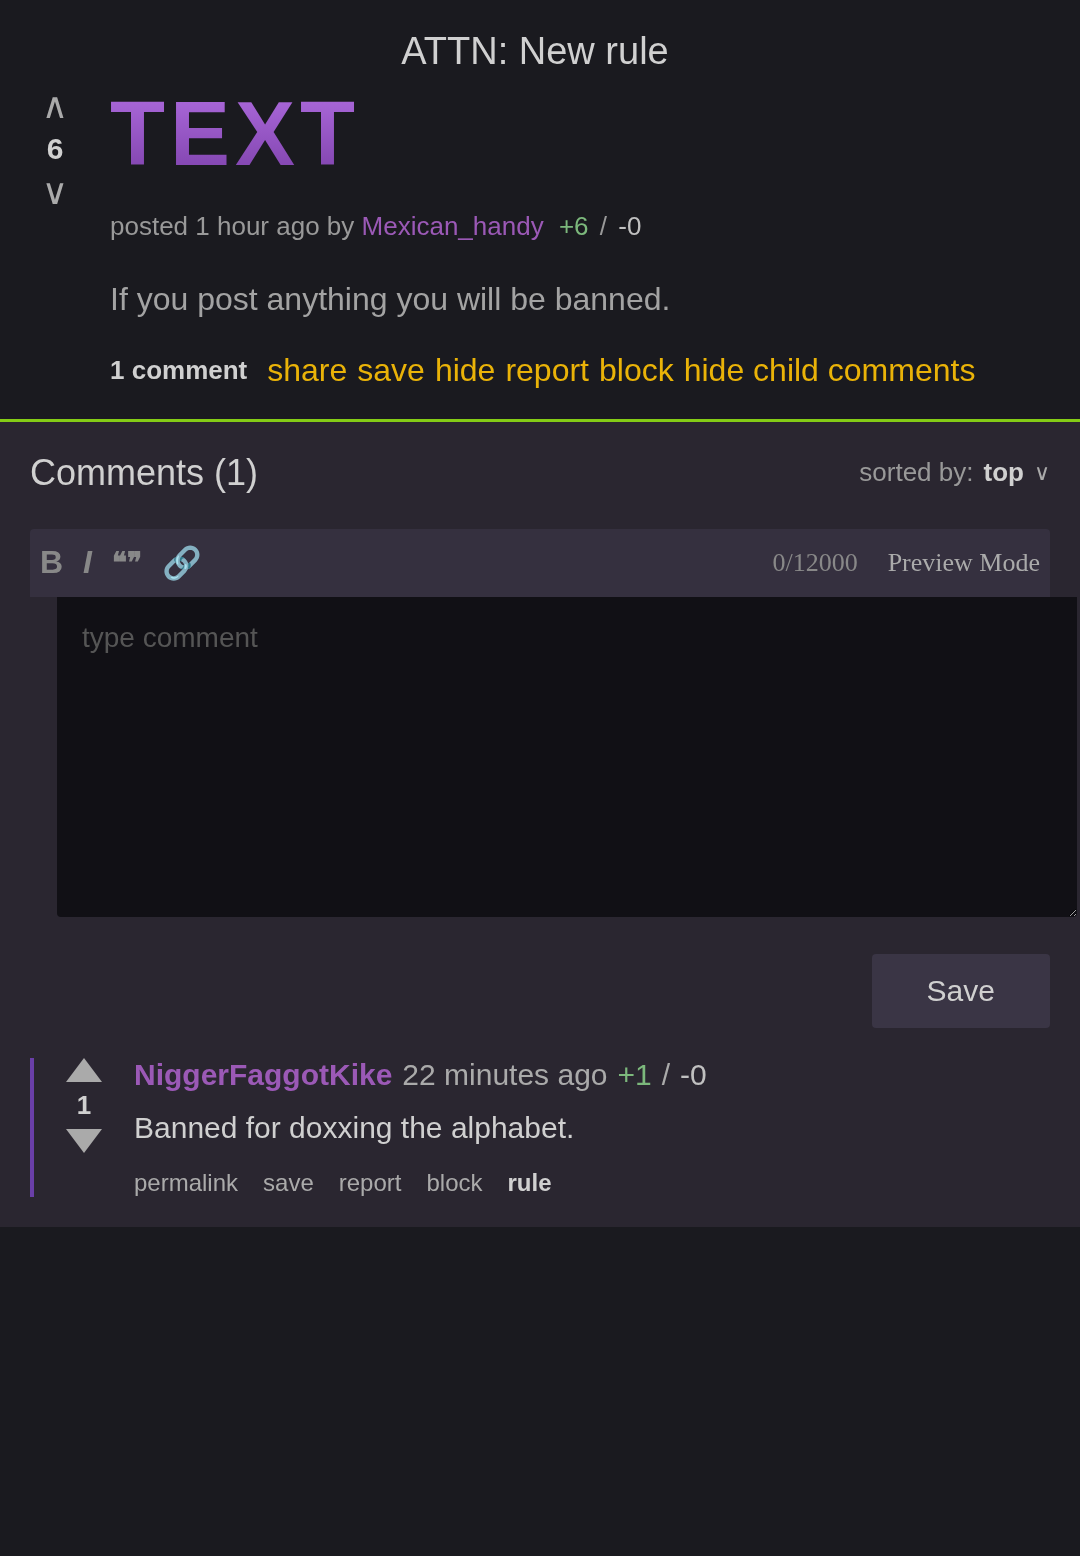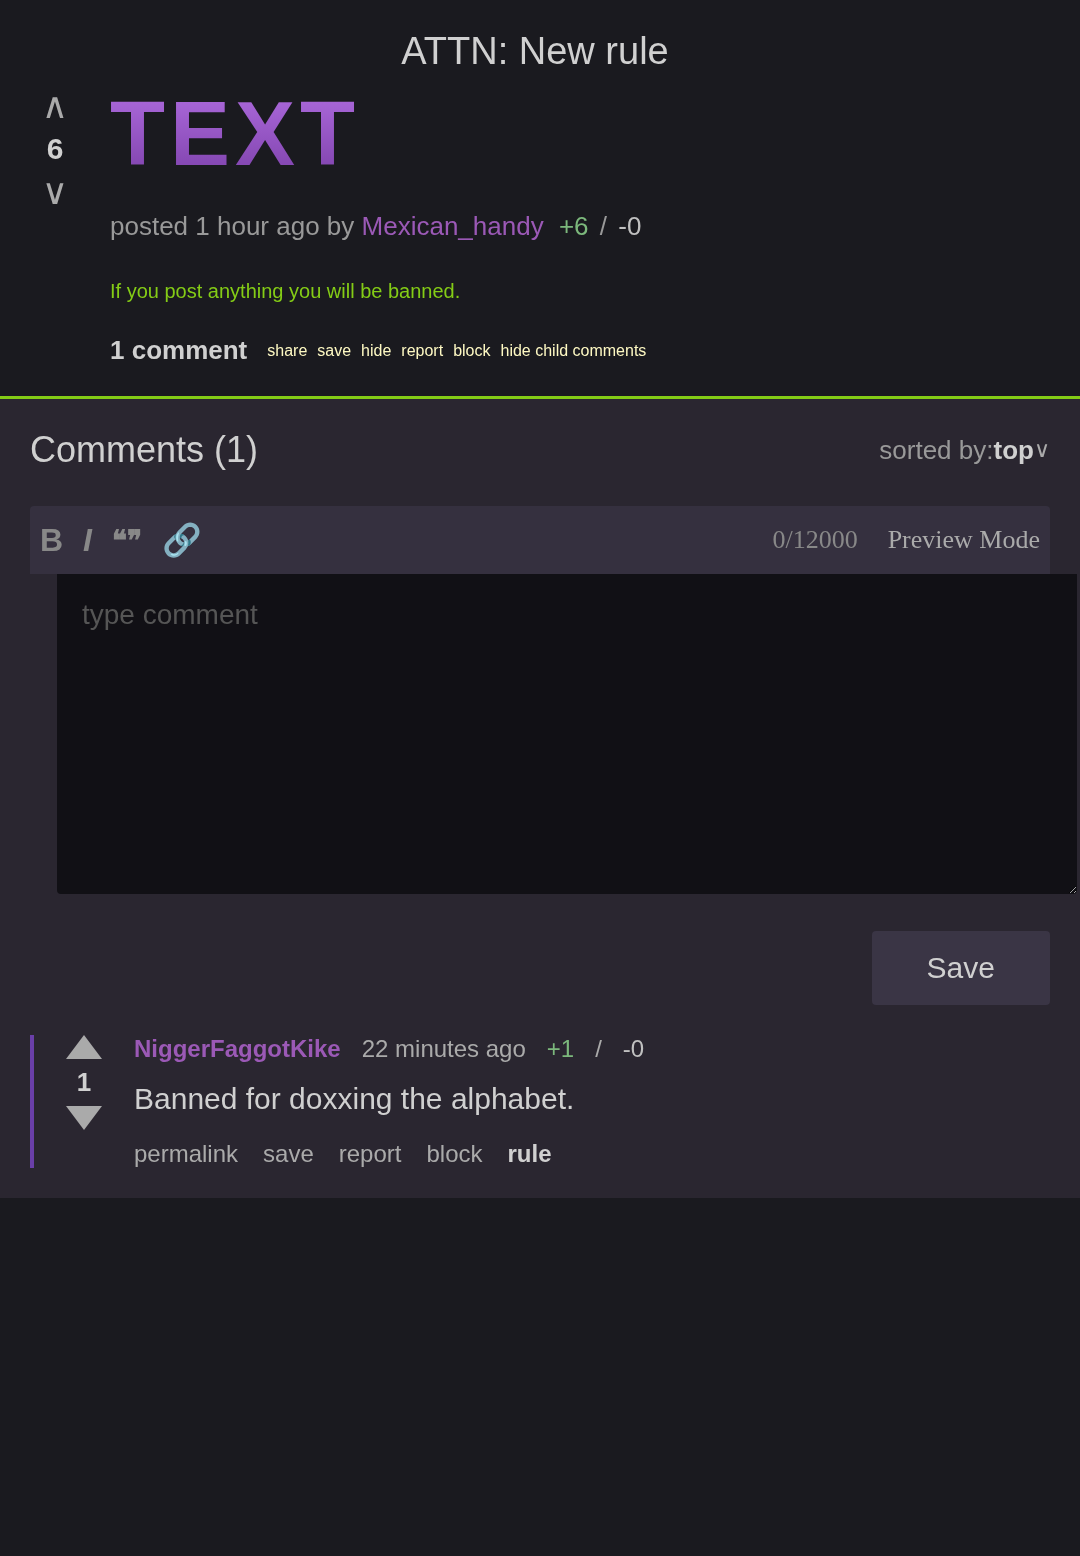--- a/index.html
+++ b/index.html
@@ -87,44 +87,44 @@
 
     .post-meta .karma-pos {
       color: #7cb87c;
     }
 
     .post-meta .karma-neg {
       color: #c0c0c0;
     }
 
     .post-body {
-      font-size: 20px;
-      color: #84cc16;
+      font-size: 32px;
+      color: #a3a3a3;
       margin-bottom: 30px;
       line-height: 1.4;
       margin-top: 35px;
     }
 
     .post-actions {
       display: flex;
       flex-wrap: wrap;
       gap: 10px;
       align-items: center;
     }
 
     .post-actions .comment-count {
       font-size: 26px;
       font-weight: bold;
       color: #d0d0d0;
       margin-right: 10px;
     }
 
     .post-actions a {
-      font-size: 16px;
-      color: #fef9c3;
+      font-size: 32px;
+      color: #eab308;
       text-decoration: none;
       cursor: pointer;
     }
 
     
     .comments-section {
       background-color: #2a2630;
       padding: 30px 30px;
     }
 
@@ -137,21 +137,21 @@
 
     .comments-title {
       font-size: 36px;
       color: #d0d0d0;
       font-weight: normal;
     }
 
     .sort-by {
       display: flex;
       align-items: center;
-      gap: 0;
+      gap: 10px;
       font-size: 26px;
       color: #999;
     }
 
     .sort-by .sort-value {
       font-weight: bold;
       color: #d0d0d0;
     }
 
     .sort-by .dropdown-arrow {
@@ -289,26 +289,26 @@
       font-size: 26px;
       color: #d0d0d0;
       font-weight: bold;
     }
 
     .comment-body {
       flex: 1;
     }
 
     .comment-meta {
-      font-size: 24px;
+      font-size: 30px;
       color: #aaa;
       margin-bottom: 15px;
       display: flex;
       align-items: center;
-      gap: 21px;
+      gap: 10px;
       flex-wrap: wrap;
     }
 
     .comment-author {
       color: #9b59b6;
       font-weight: bold;
       text-decoration: none;
     }
 
     .comment-time {

